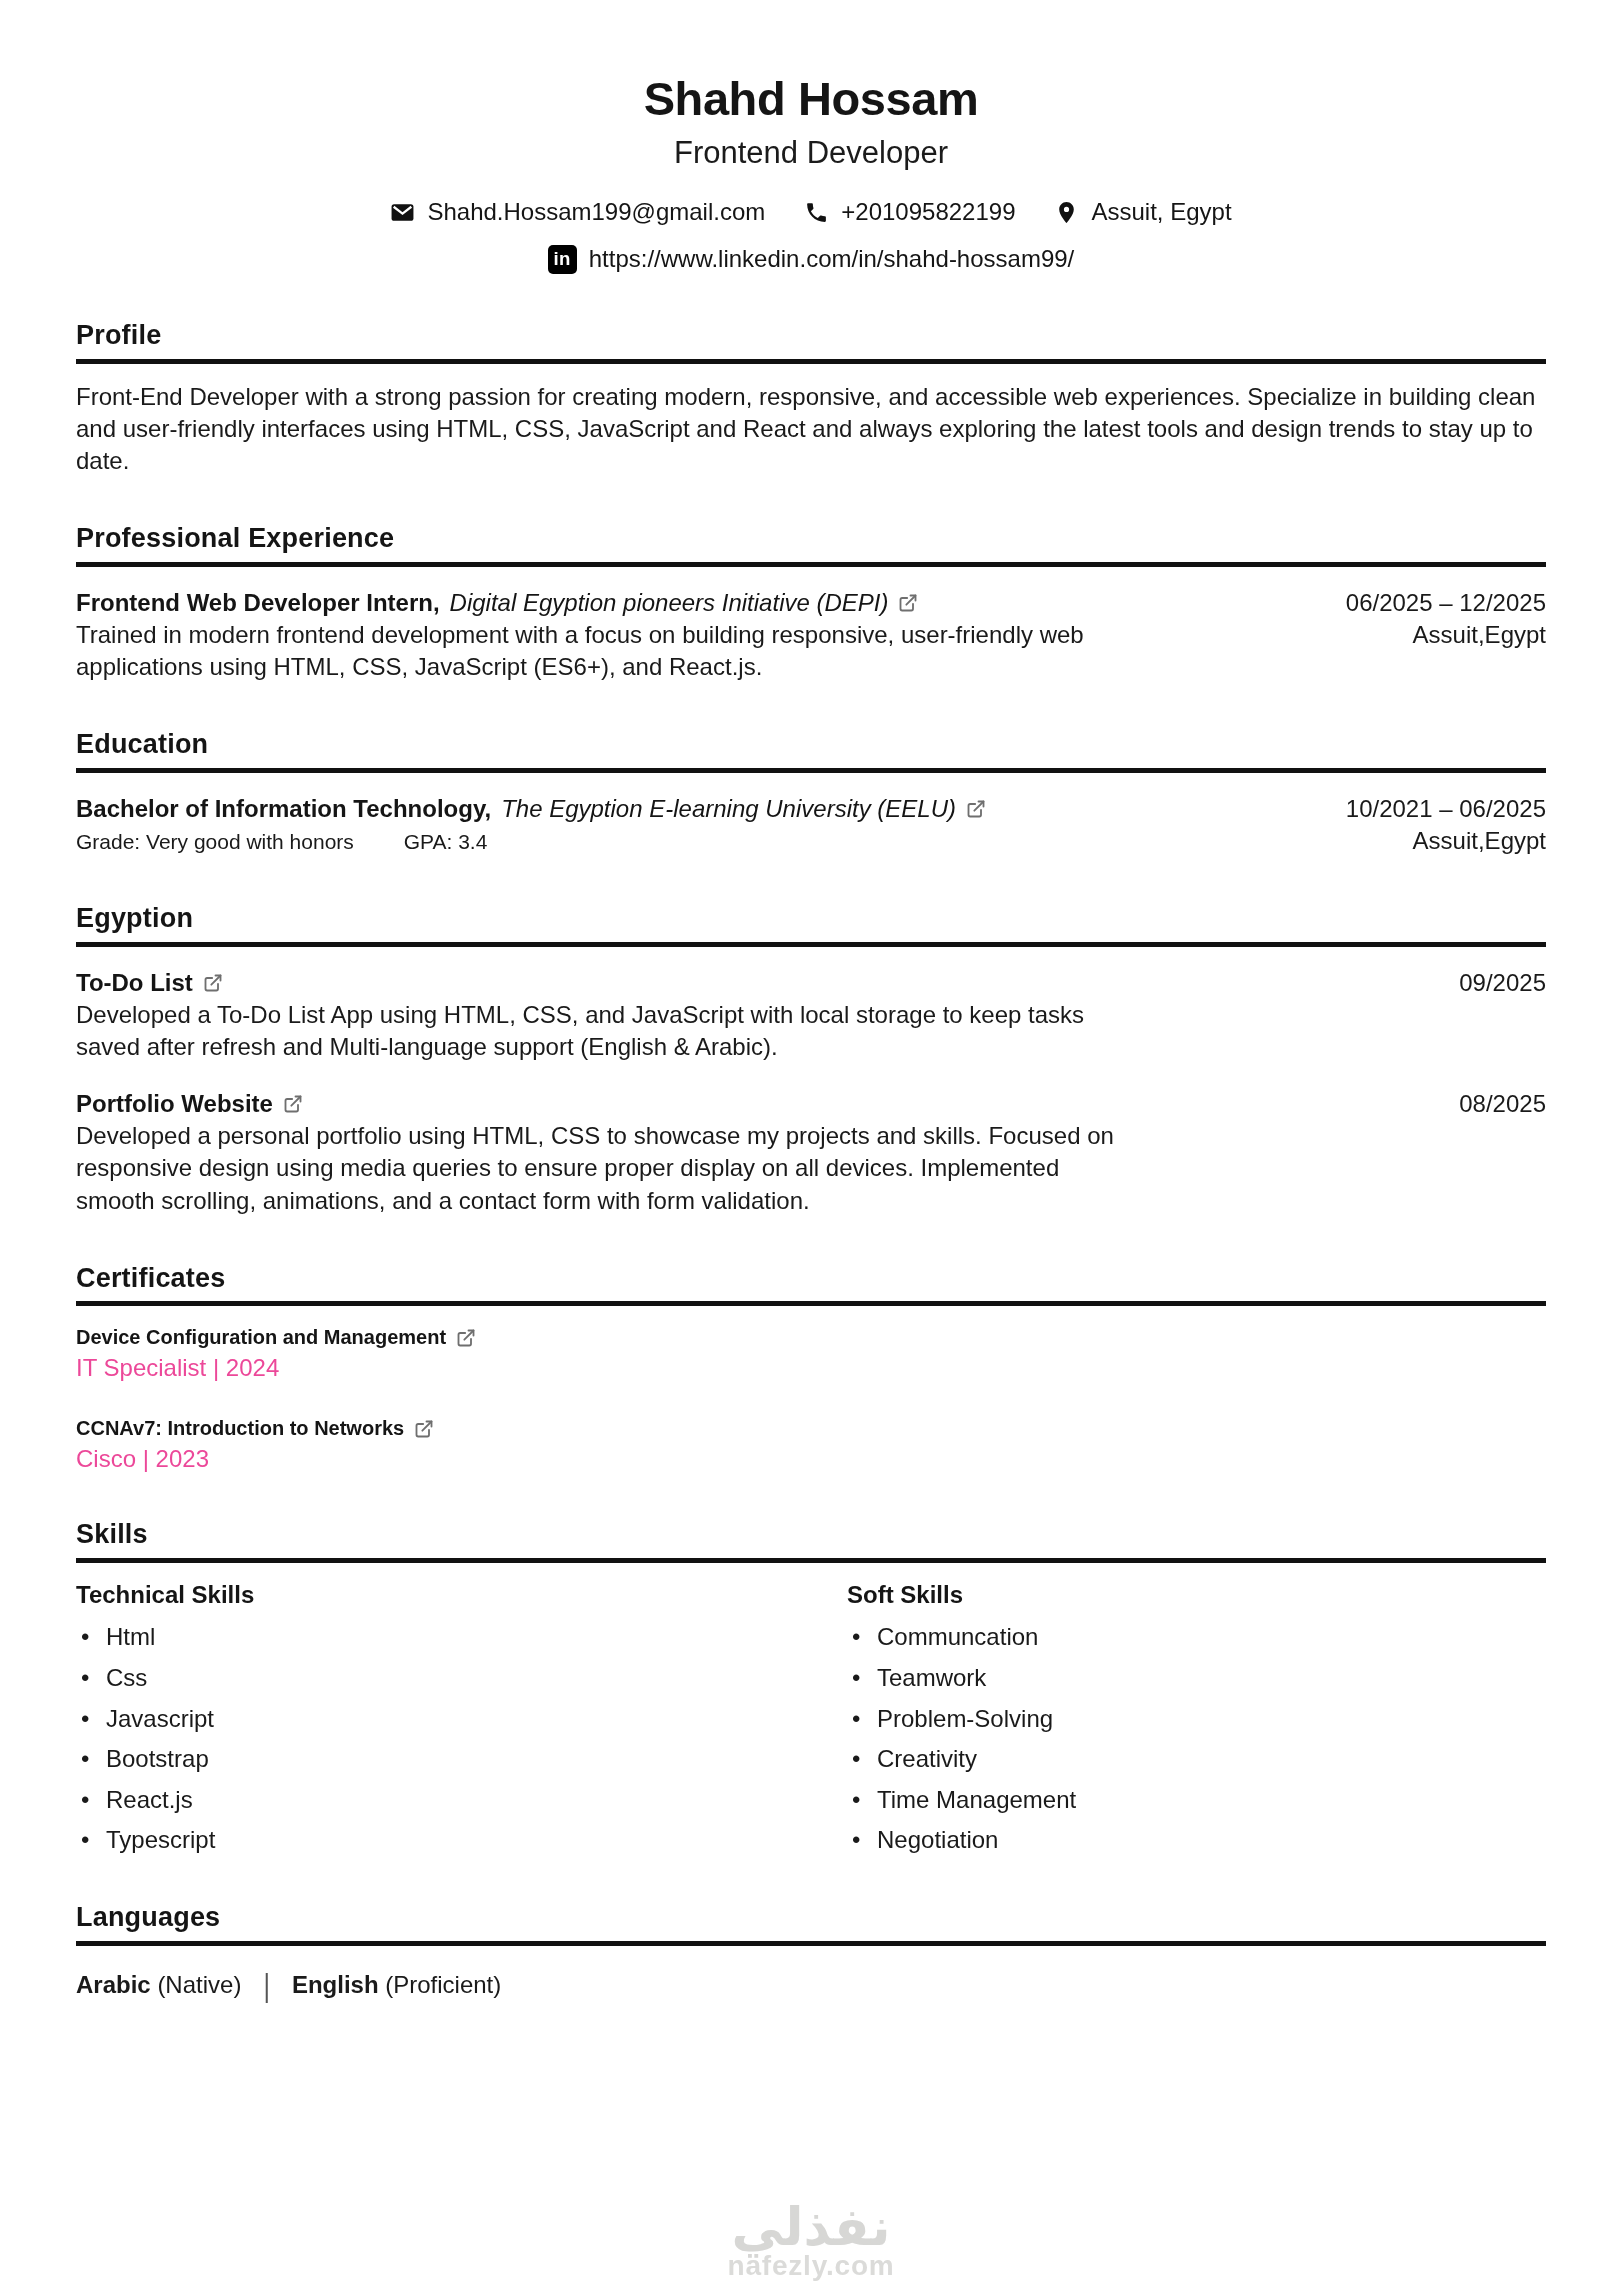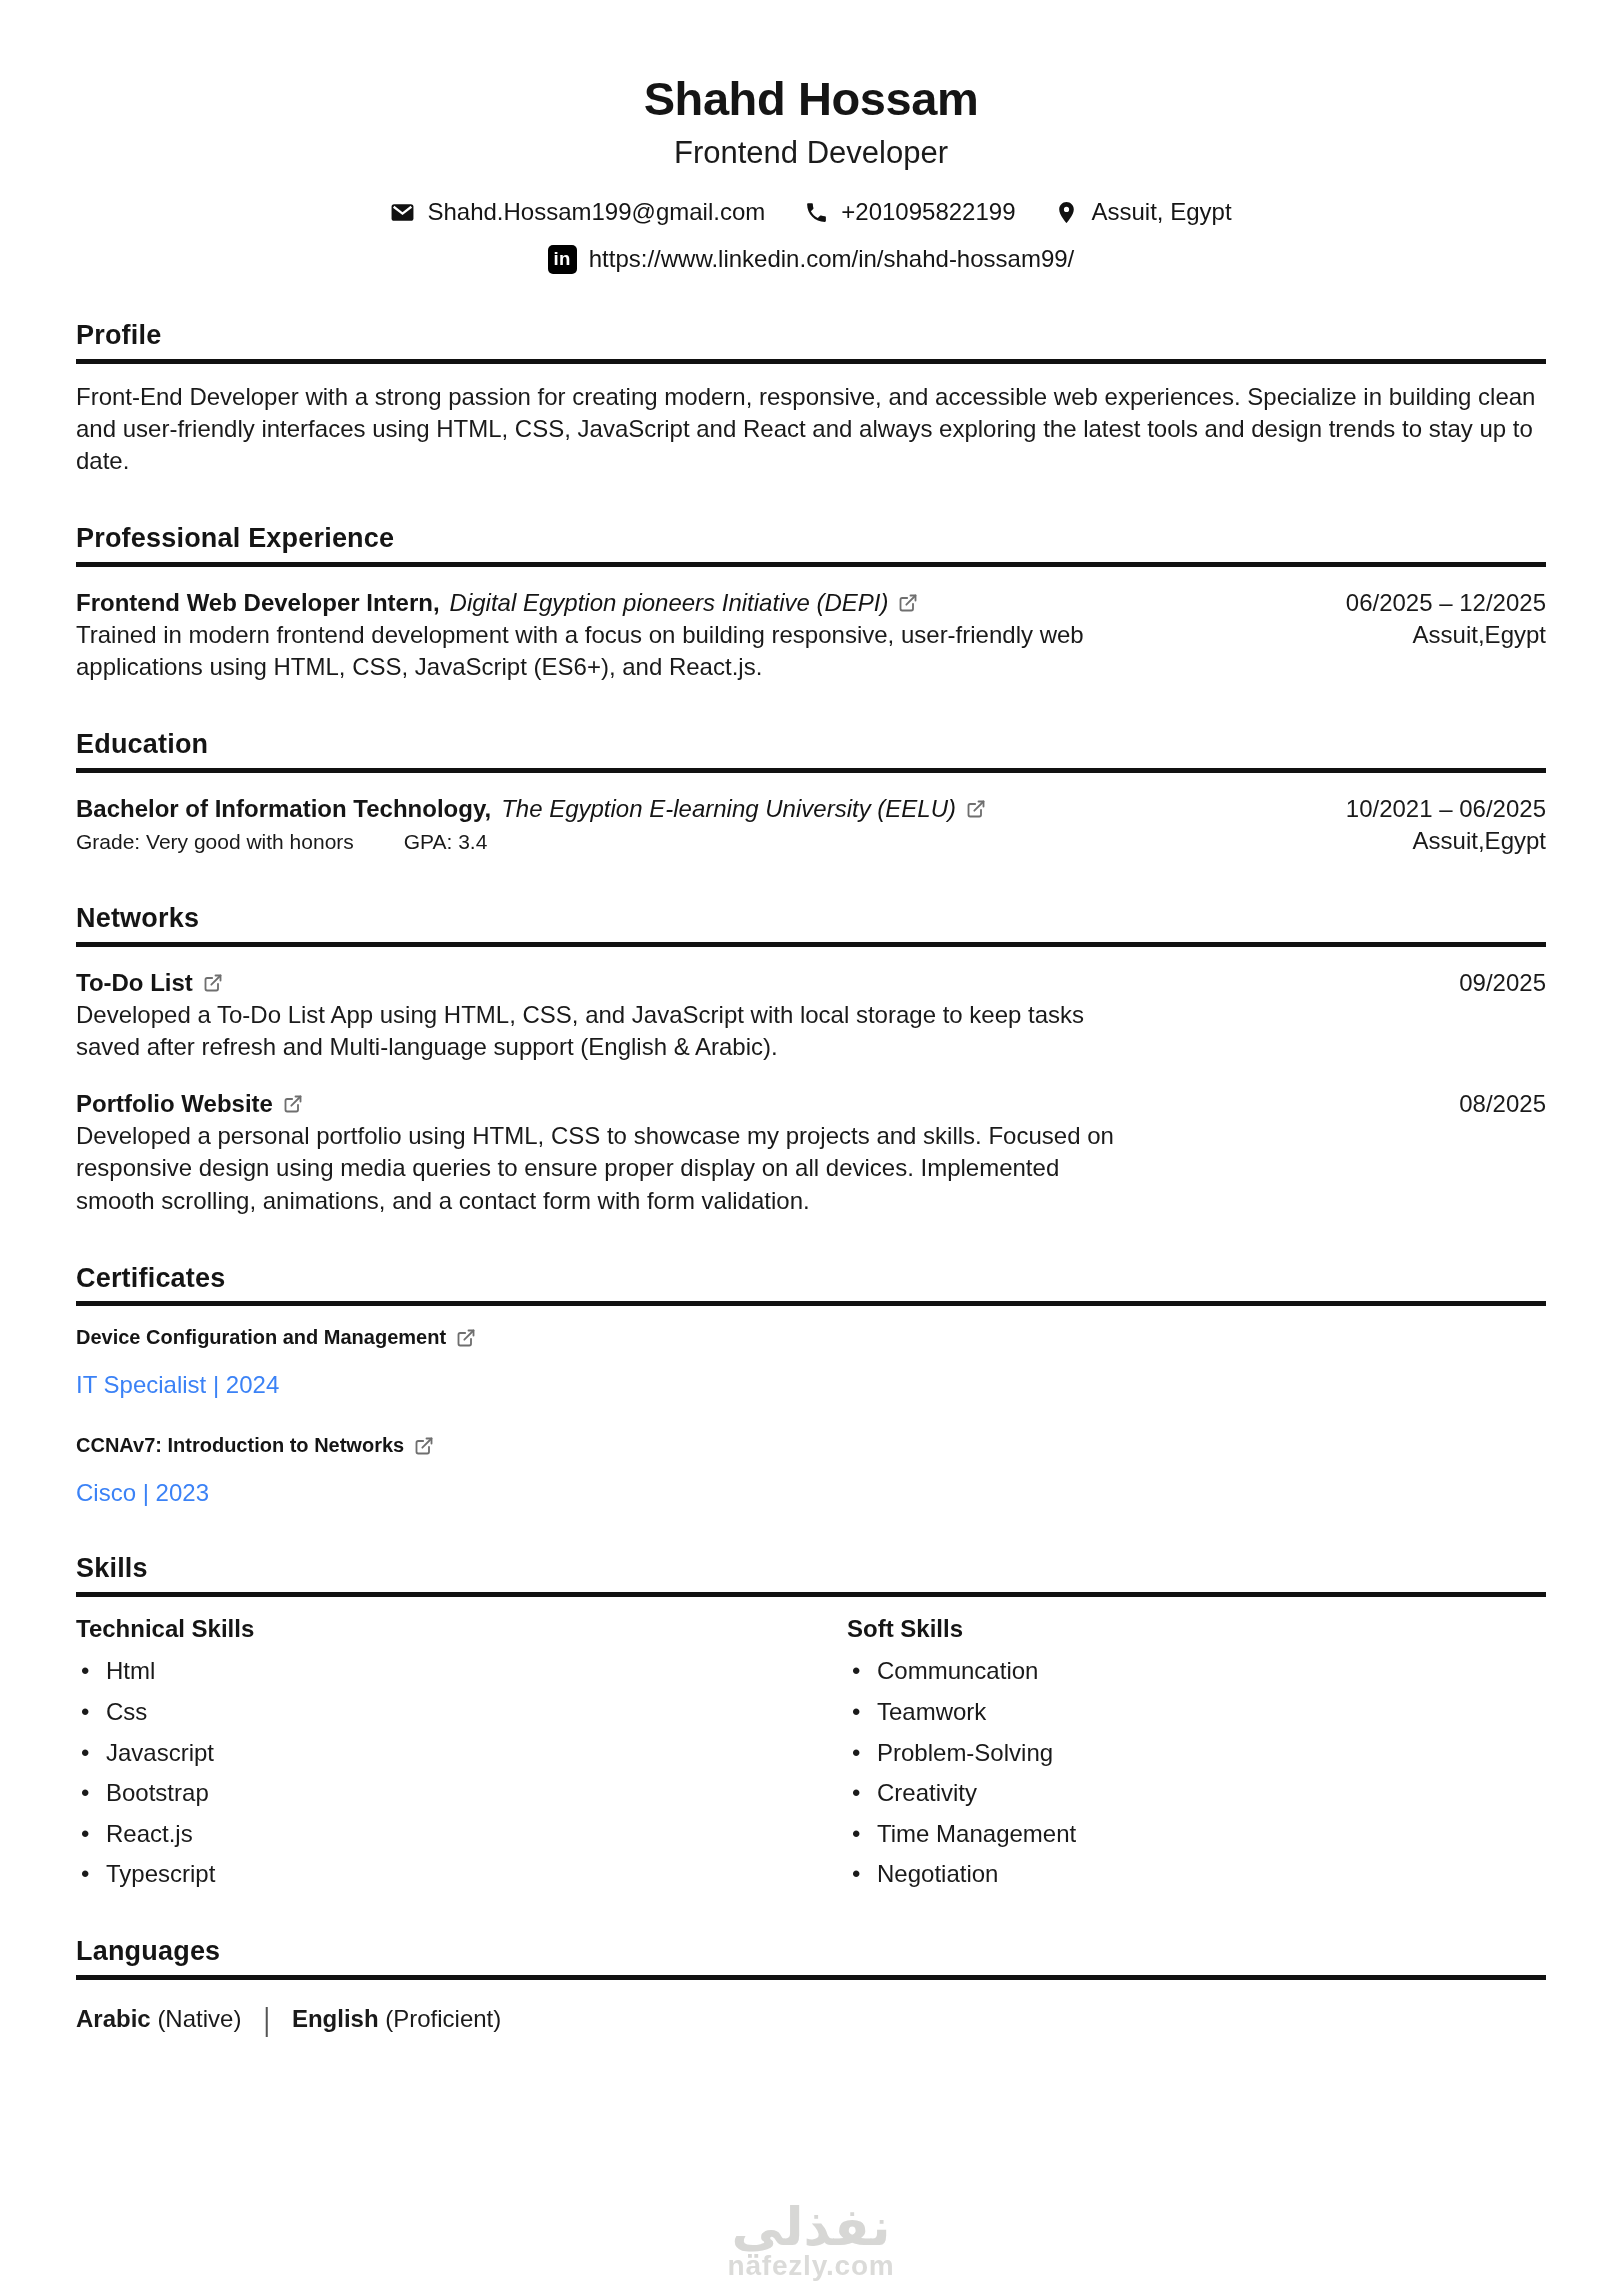--- a/index.html
+++ b/index.html
@@ -45,21 +45,21 @@
     width: 20px; height: 20px; stroke: #6f6f6f; stroke-width: 2.2; fill: none;
     stroke-linecap: round; stroke-linejoin: round; flex: 0 0 auto;
   }
   .grade-line { font-size: 21px; line-height: 1.34; margin-top: 3.4px; color: #1a1a1a; }
   .grade-line .gpa { margin-left: 44px; }
 
   
   .cert { margin-top: 20px; }
   .cert + .cert { margin-top: 35px; }
   .cert-title { font-size: 20px; font-weight: 700; display: flex; align-items: center; gap: 10px; }
-  .cert-sub { font-size: 24px; color: #3b82f6; margin-top: 22px; }
+  .cert-sub { font-size: 24px; color: #ec4899; margin-top: 5px; }
 
   
   .skills-cols { display: flex; margin-top: 18.6px; }
   .skills-col.left { width: 771px; flex: 0 0 auto; }
   .skills-col h3 { font-size: 24px; font-weight: 700; }
   .skills-col ul { list-style: none; margin-top: 12px; }
   .skills-col li {
     font-size: 24px; line-height: 1.34; color: #1a1a1a;
     padding-left: 30px; position: relative; margin-top: 8.4px;
   }
@@ -167,21 +167,21 @@
         </div>
       </div>
       <div class="entry-side">
         <div>10/2021 – 06/2025</div>
         <div>Assuit,Egypt</div>
       </div>
     </div>
   </section>
 
   <section>
-    <h2 class="sec">Networks</h2>
+    <h2 class="sec">Egyption</h2>
 
     <div class="entry">
       <div class="entry-main">
         <div class="entry-title">
           <b>To-Do List</b>
           <svg class="ext" viewBox="0 0 24 24">
             <path d="M18 13v6a2 2 0 0 1-2 2H5a2 2 0 0 1-2-2V8a2 2 0 0 1 2-2h6"></path>
             <polyline points="15 3 21 3 21 9"></polyline>
             <line x1="10" y1="14" x2="21" y2="3"></line>
           </svg>

